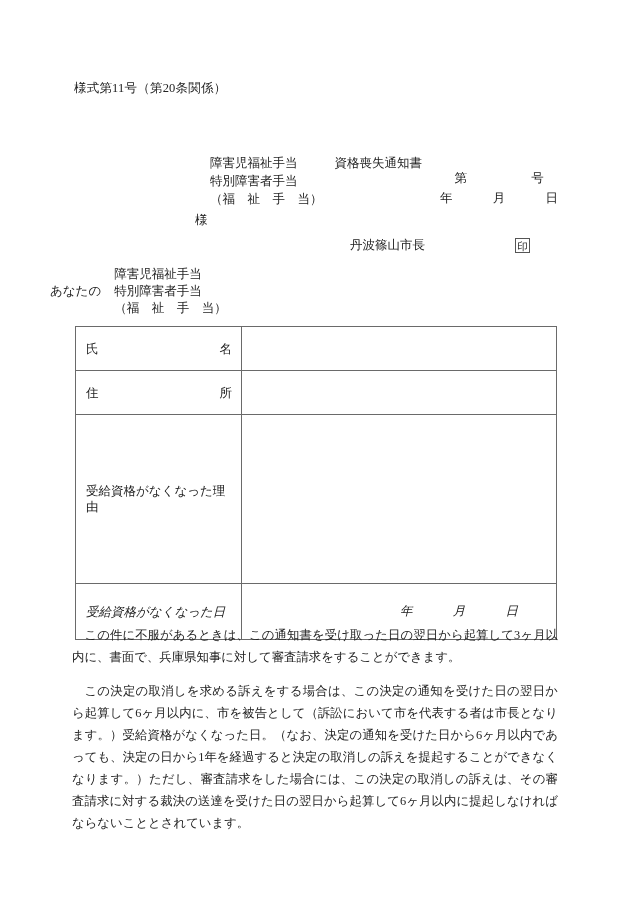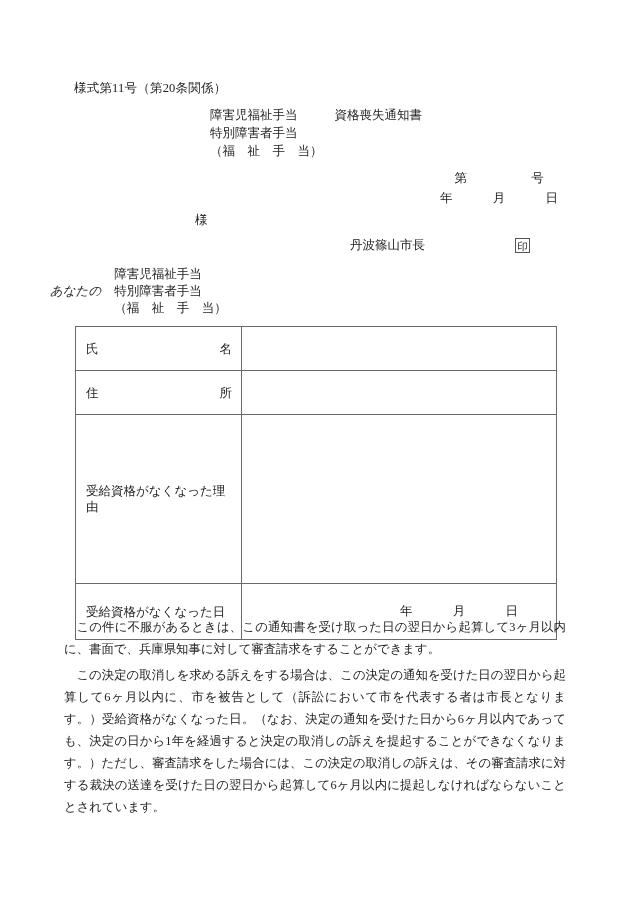--- a/index.html
+++ b/index.html
@@ -38,20 +38,21 @@
     line-height: 18px;
     white-space: nowrap;
   }
   .title-row {
     display: flex;
     align-items: baseline;
   }
   .title-stack-line { display: block; }
   .title-main {
     margin-left: 12px;
+    margin-top: 48px;
   }
 
   
   .doc-meta {
     position: absolute;
     left: 440px;
     top: 168px;
     font-size: 12.5px;
     line-height: 20px;
     white-space: nowrap;
@@ -96,21 +97,21 @@
   .statement {
     position: absolute;
     left: 50px;
     top: 266px;
     font-size: 12.5px;
     line-height: 17px;
     white-space: nowrap;
     display: flex;
     align-items: center;
   }
-  .stmt-pre { display: inline-block; font-style: italic; }
+  .stmt-pre { display: inline-block; }
   .stmt-stack {
     display: inline-block;
     margin-left: 13px;
     vertical-align: middle;
   }
   .stmt-stack span { display: block; }
   .stmt-post {
     display: inline-block;
     margin-left: 12px;
   }
@@ -139,40 +140,40 @@
     display: flex;
     justify-content: space-between;
   }
   .val-cell { }
   .row-name td, .row-addr td { height: 33px; }
   .row-reason .lbl-cell {
     vertical-align: middle;
     margin-top: 22px;
   }
   .row-reason td { height: 158px; }
-  .row-date td { height: 45px; }
+  .row-date td { height: 45px; font-style: italic; }
   .date-line {
     text-align: right;
     padding-right: 38px;
     white-space: nowrap;
   }
 
   
   .footer {
     position: absolute;
     left: 60px;
     top: 612px;
     width: 510px;
     font-size: 12.4px;
     line-height: 22px;
     text-align: justify;
     text-justify: inter-character;
   }
   .footer p {
-    margin: 4px;
+    margin: 12px;
     text-indent: 1em;
   }
 </style>
 </head>
 <body>
 
 <div id="page">
 
   <div class="form-no">様式第11号（第20条関係）</div>
 

